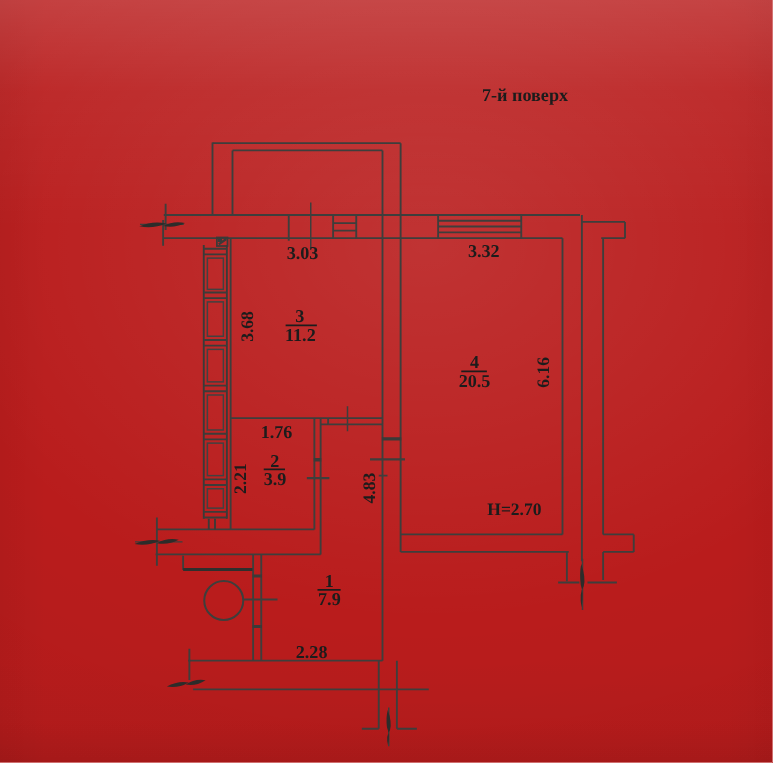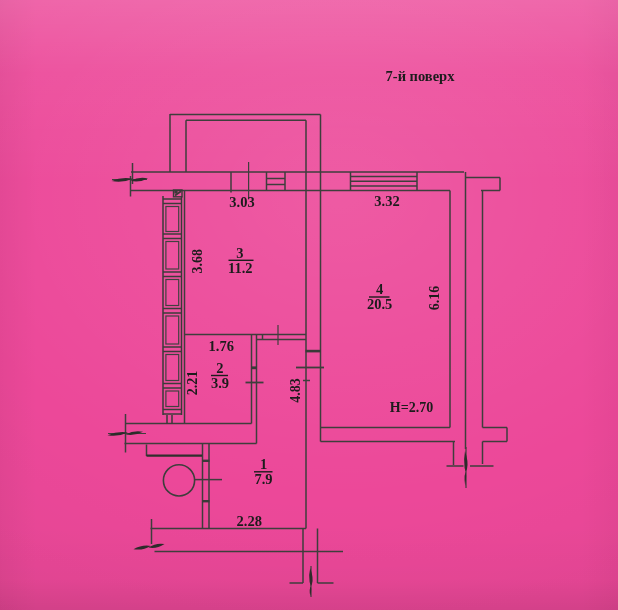--- a/index.html
+++ b/index.html
@@ -1,17 +1,17 @@
 <!DOCTYPE html>
 <html><head>
 <meta charset="utf-8">
 <style>
   html,body{margin:0;padding:0;}
   #page{position:relative;width:618px;height:610px;overflow:hidden;
-    background:#ec4899;}
+    background:#b91c1c;}
   #vig{position:absolute;inset:0;
     background:
       linear-gradient(180deg, rgba(255,255,255,0.16) 0%, rgba(255,255,255,0.05) 12%, rgba(0,0,0,0) 30%, rgba(0,0,0,0) 86%, rgba(0,0,0,0.02) 95%, rgba(0,0,0,0.08) 100%),
       linear-gradient(90deg, rgba(0,0,0,0.04) 0%, rgba(0,0,0,0) 6%, rgba(0,0,0,0) 94%, rgba(0,0,0,0.03) 100%),
       radial-gradient(120% 90% at 55% 32%, rgba(255,255,255,0.10) 0%, rgba(0,0,0,0) 55%, rgba(0,0,0,0.05) 100%);}
   svg{position:absolute;left:0;top:0;filter:blur(0.32px);}
   text{font-family:"Liberation Serif", serif;font-weight:bold;fill:#1c1c1c;}
 </style>
 </head>
 <body>

